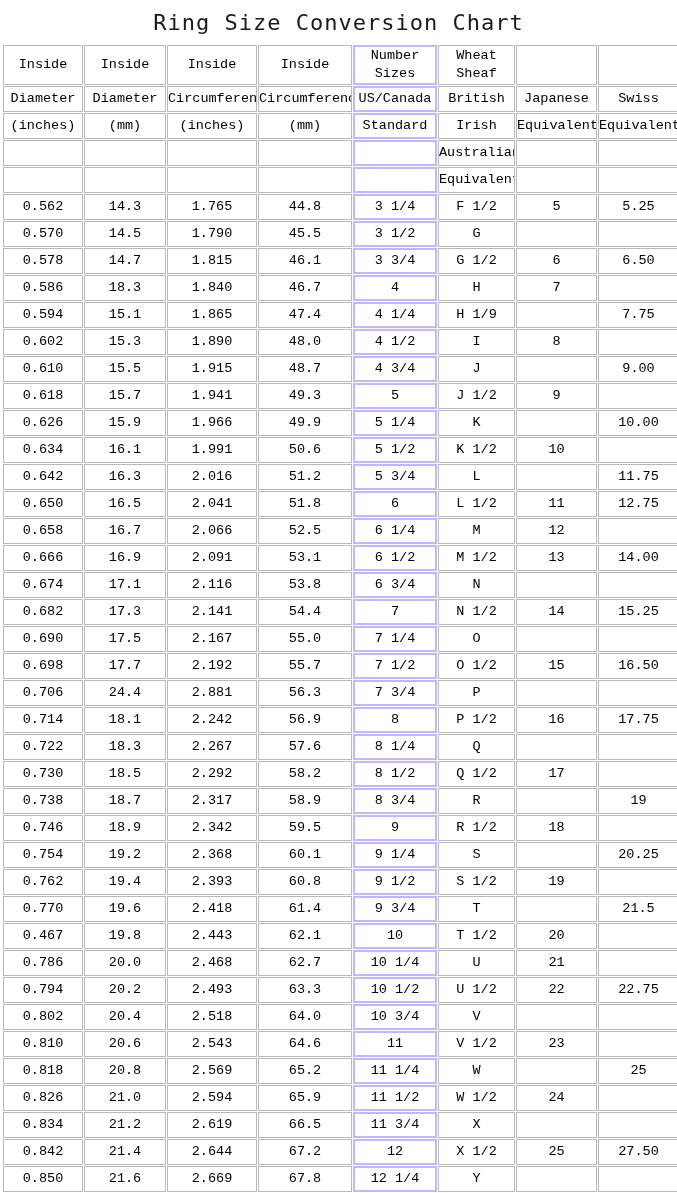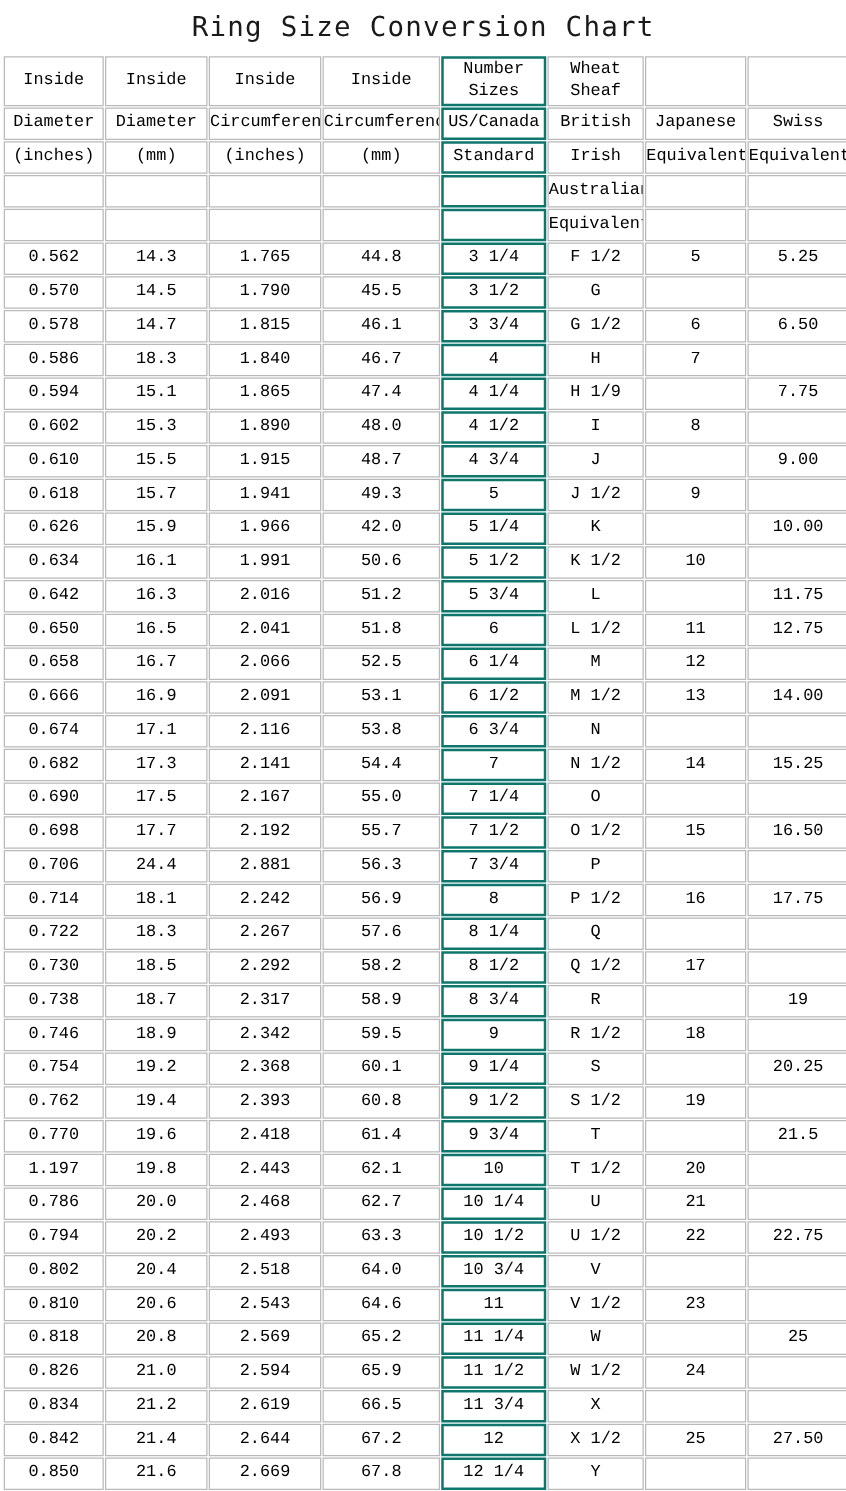--- a/index.html
+++ b/index.html
@@ -53,21 +53,21 @@
   col.c1 { width: 82px; }
   col.c2 { width: 90px; }
   col.c3 { width: 94px; }
   col.c4 { width: 84px; }
   col.c5 { width: 77px; }
   col.c6 { width: 81px; }
   col.c7 { width: 81px; }
 
   
   table.ring-table td.hl {
-    border: 2px solid #0f766e;
+    border: 2px solid #c4b5fd;
   }
   
   td.hdr { font-size: 13.5px; }
   td.hdr-tall { height: 44px; }
   td.hdr-tall span { display: block; line-height: 1.35; }
   .num { font-size: 13.5px; }
 </style>
 </head>
 <body>
 
@@ -227,21 +227,21 @@
           <td class="num">49.3</td>
           <td class="hl num">5</td>
           <td class="num">J 1/2</td>
           <td class="num">9</td>
           <td class="num"></td>
         </tr>
         <tr>
           <td class="num">0.626</td>
           <td class="num">15.9</td>
           <td class="num">1.966</td>
-          <td class="num">42.0</td>
+          <td class="num">49.9</td>
           <td class="hl num">5 1/4</td>
           <td class="num">K</td>
           <td class="num"></td>
           <td class="num">10.00</td>
         </tr>
         <tr>
           <td class="num">0.634</td>
           <td class="num">16.1</td>
           <td class="num">1.991</td>
           <td class="num">50.6</td>
@@ -414,21 +414,21 @@
           <td class="num">0.770</td>
           <td class="num">19.6</td>
           <td class="num">2.418</td>
           <td class="num">61.4</td>
           <td class="hl num">9 3/4</td>
           <td class="num">T</td>
           <td class="num"></td>
           <td class="num">21.5</td>
         </tr>
         <tr>
-          <td class="num">1.197</td>
+          <td class="num">0.467</td>
           <td class="num">19.8</td>
           <td class="num">2.443</td>
           <td class="num">62.1</td>
           <td class="hl num">10</td>
           <td class="num">T 1/2</td>
           <td class="num">20</td>
           <td class="num"></td>
         </tr>
         <tr>
           <td class="num">0.786</td>

